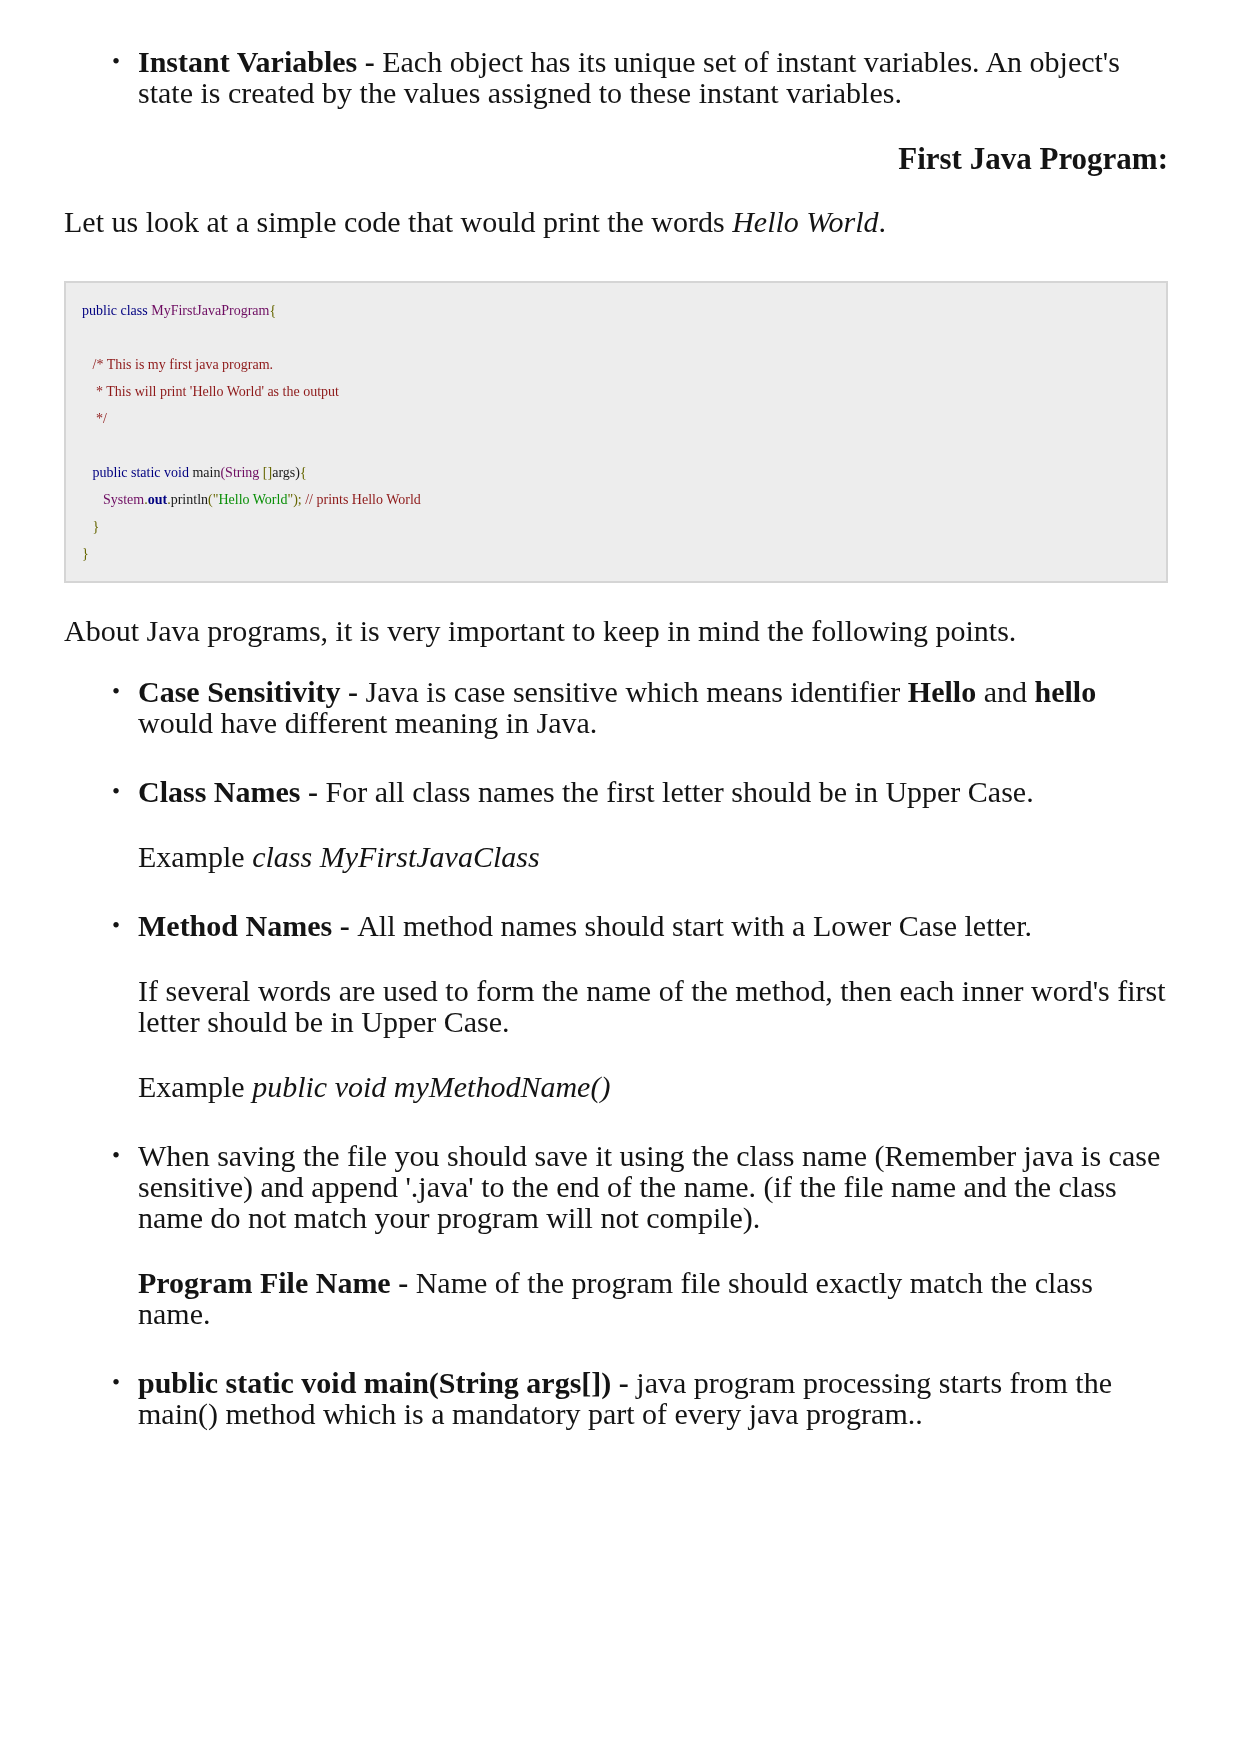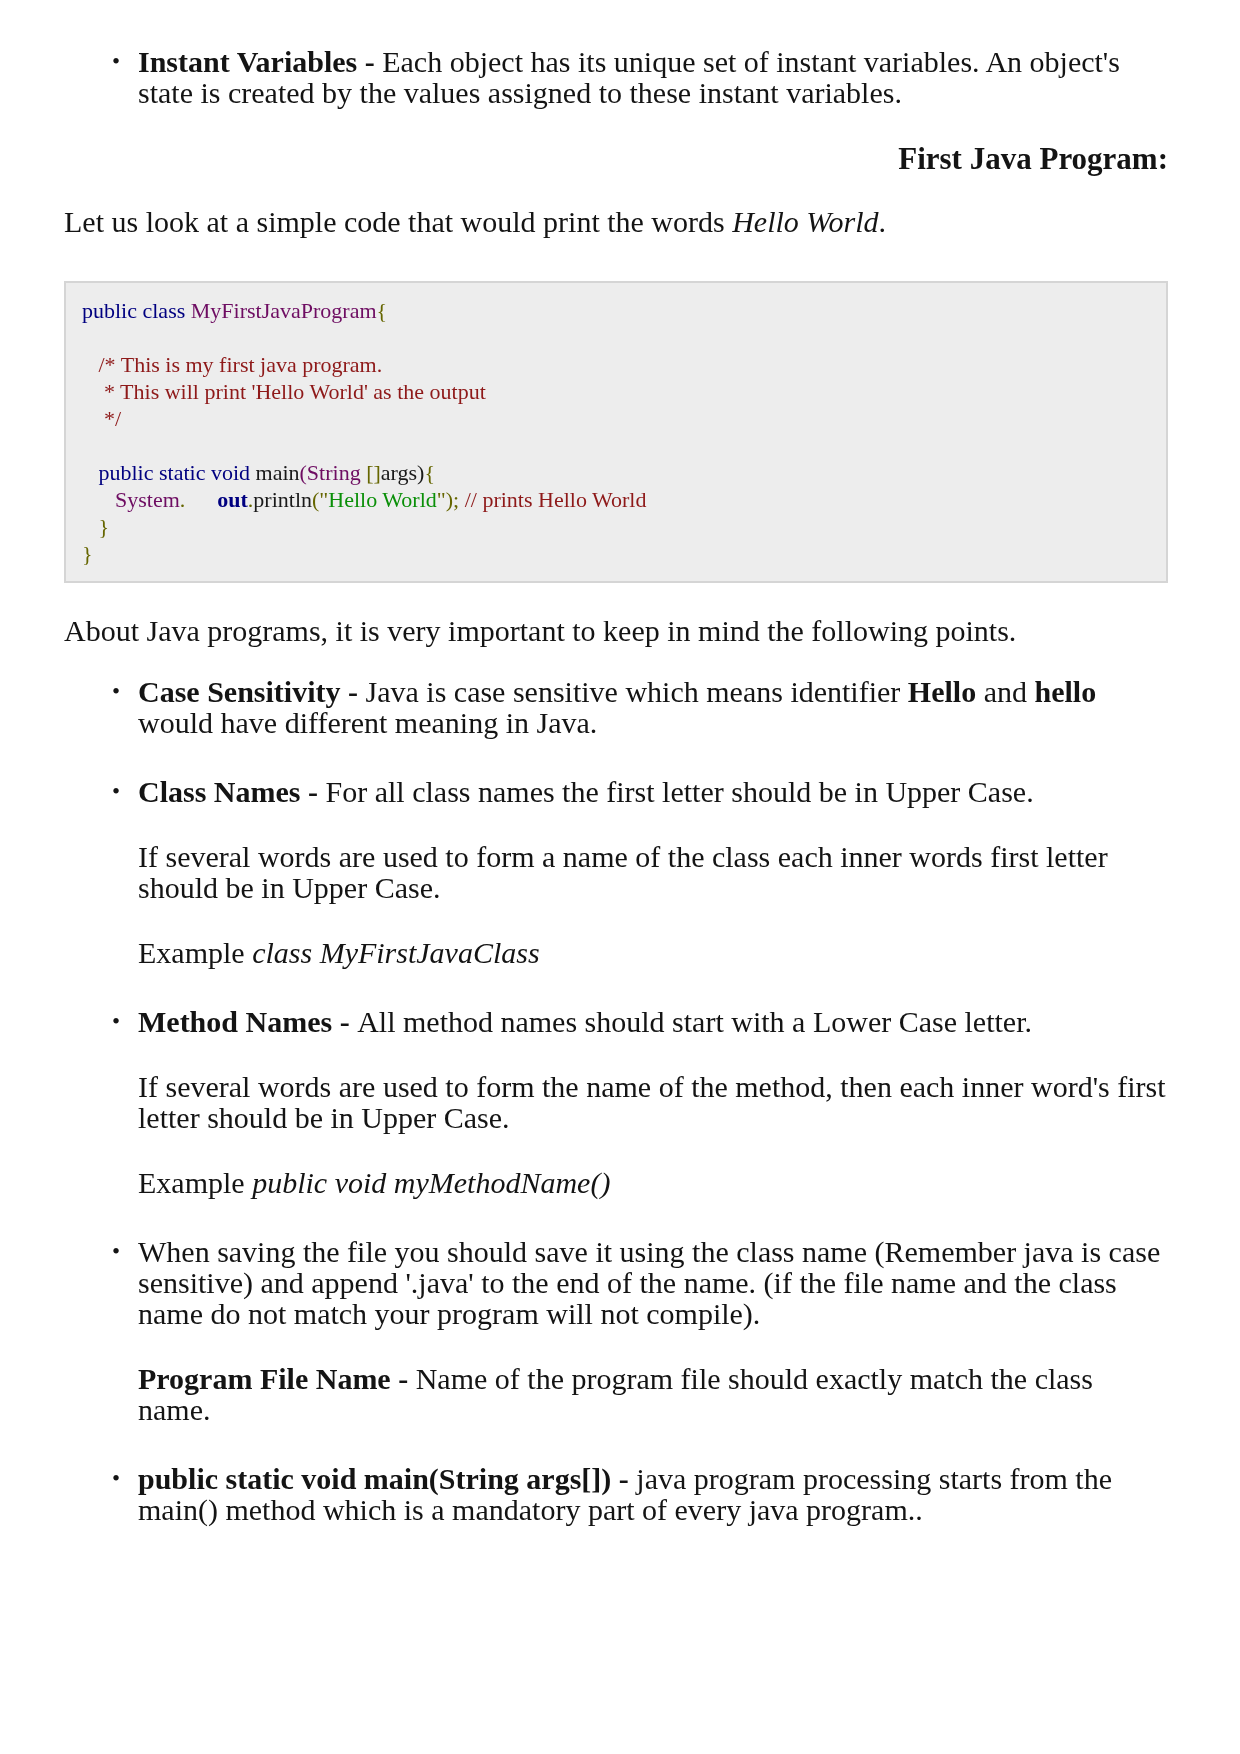--- a/index.html
+++ b/index.html
@@ -43,34 +43,34 @@
     margin:32px 0 0 0;
     text-align:right;
   }
   .lead{margin-top:28px;}
   .codebox{
     box-sizing:border-box;
     margin-top:44px;
     background:var(--code_bg,#ededed);
     border:2px solid var(--code_border,#d5d5d5);
     padding:14px 16px;
-    font-size:22px;
+    font-size:14px;
     line-height:27px;
   }
   .code-line{
     white-space:pre-wrap;
     min-height:27px;
   }
   .c-kwd{color:var(--kwd,#000080);}
   .c-typ{color:var(--typ,#660066);}
   .c-com{color:var(--com,#8e1919);}
   .c-str{color:var(--str,#0a8f08);}
   .c-pun{color:var(--pun,#666600);}
   .c-pln{color:var(--pln,#1a1a1a);}
-  .c-kwb{color:var(--kwd,#000080);font-weight:bold;margin-left:32px;}
+  .c-kwb{color:var(--kwd,#000080);font-weight:bold;}
   .about{margin-top:32px;}
   .pointslist{margin-top:30px;}
   .pointslist .li{margin-bottom:38px;}
 </style>
 </head>
 <body>
 
 <div class="page">
 
   <ul class="toplist">
@@ -105,21 +105,20 @@
       <li class="li">
         <span class="dot">•</span>
         <div class="litext">
           <p class="para"><span class="s-b">Case Sensitivity - </span><span class="s-r">Java is case sensitive which means identifier </span><span class="s-b">Hello</span><span class="s-r"> and </span><span class="s-b">hello</span><span class="s-r"> would have different meaning in Java.</span></p>
         </div>
       </li>
       <li class="li">
         <span class="dot">•</span>
         <div class="litext">
           <p class="para"><span class="s-b">Class Names - </span><span class="s-r">For all class names the first letter should be in Upper Case.</span></p>
-          <p class="para"><span class="s-r">If several words are used to form a name of the class each inner words first letter should be in Upper Case.</span></p>
           <p class="para"><span class="s-r">Example </span><span class="s-i">class MyFirstJavaClass</span></p>
         </div>
       </li>
       <li class="li">
         <span class="dot">•</span>
         <div class="litext">
           <p class="para"><span class="s-b">Method Names - </span><span class="s-r">All method names should start with a Lower Case letter.</span></p>
           <p class="para"><span class="s-r">If several words are used to form the name of the method, then each inner word's first letter should be in Upper Case.</span></p>
           <p class="para"><span class="s-r">Example </span><span class="s-i">public void myMethodName()</span></p>
         </div>

